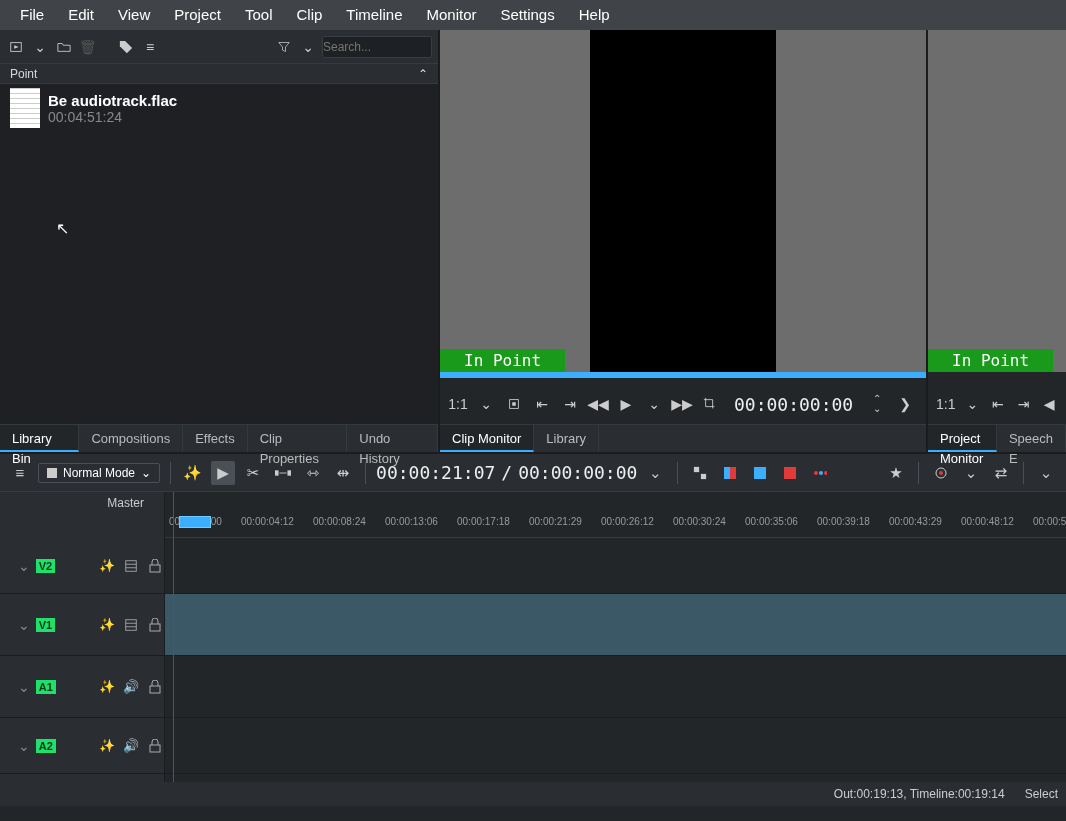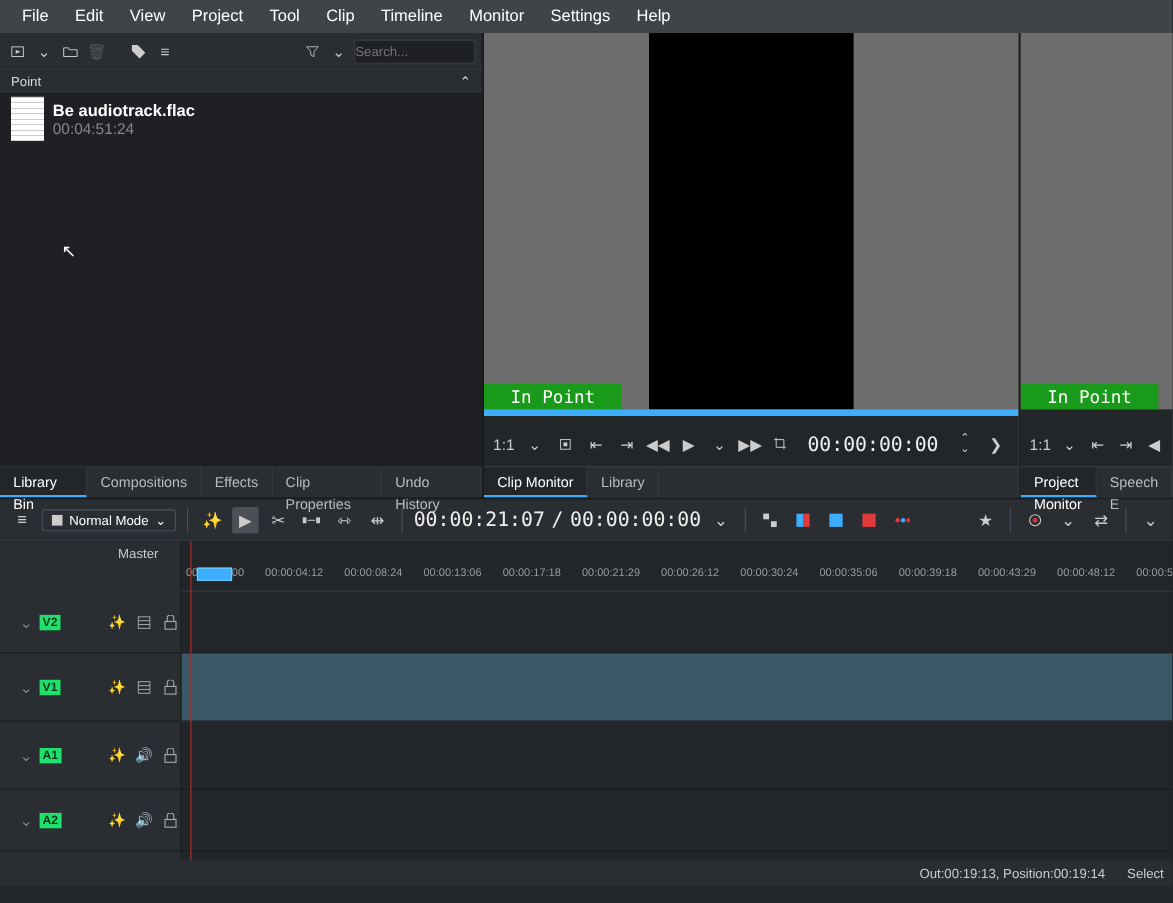--- a/index.html
+++ b/index.html
@@ -375,16 +375,16 @@
       <div class="lane v1"></div>
       <div class="lane"></div>
       <div class="lane short"></div>
       <div class="playhead"></div>
     </div>
   </div>
 </div>
 
 <div class="status">
   <span class="sp"></span>
-  <span>Out:00:19:13, Position:00:19:14</span>
+  <span>Out:00:19:13, Timeline:00:19:14</span>
   <span style="width:20px"></span>
   <span>Select</span>
 </div>
 
 </body></html>

